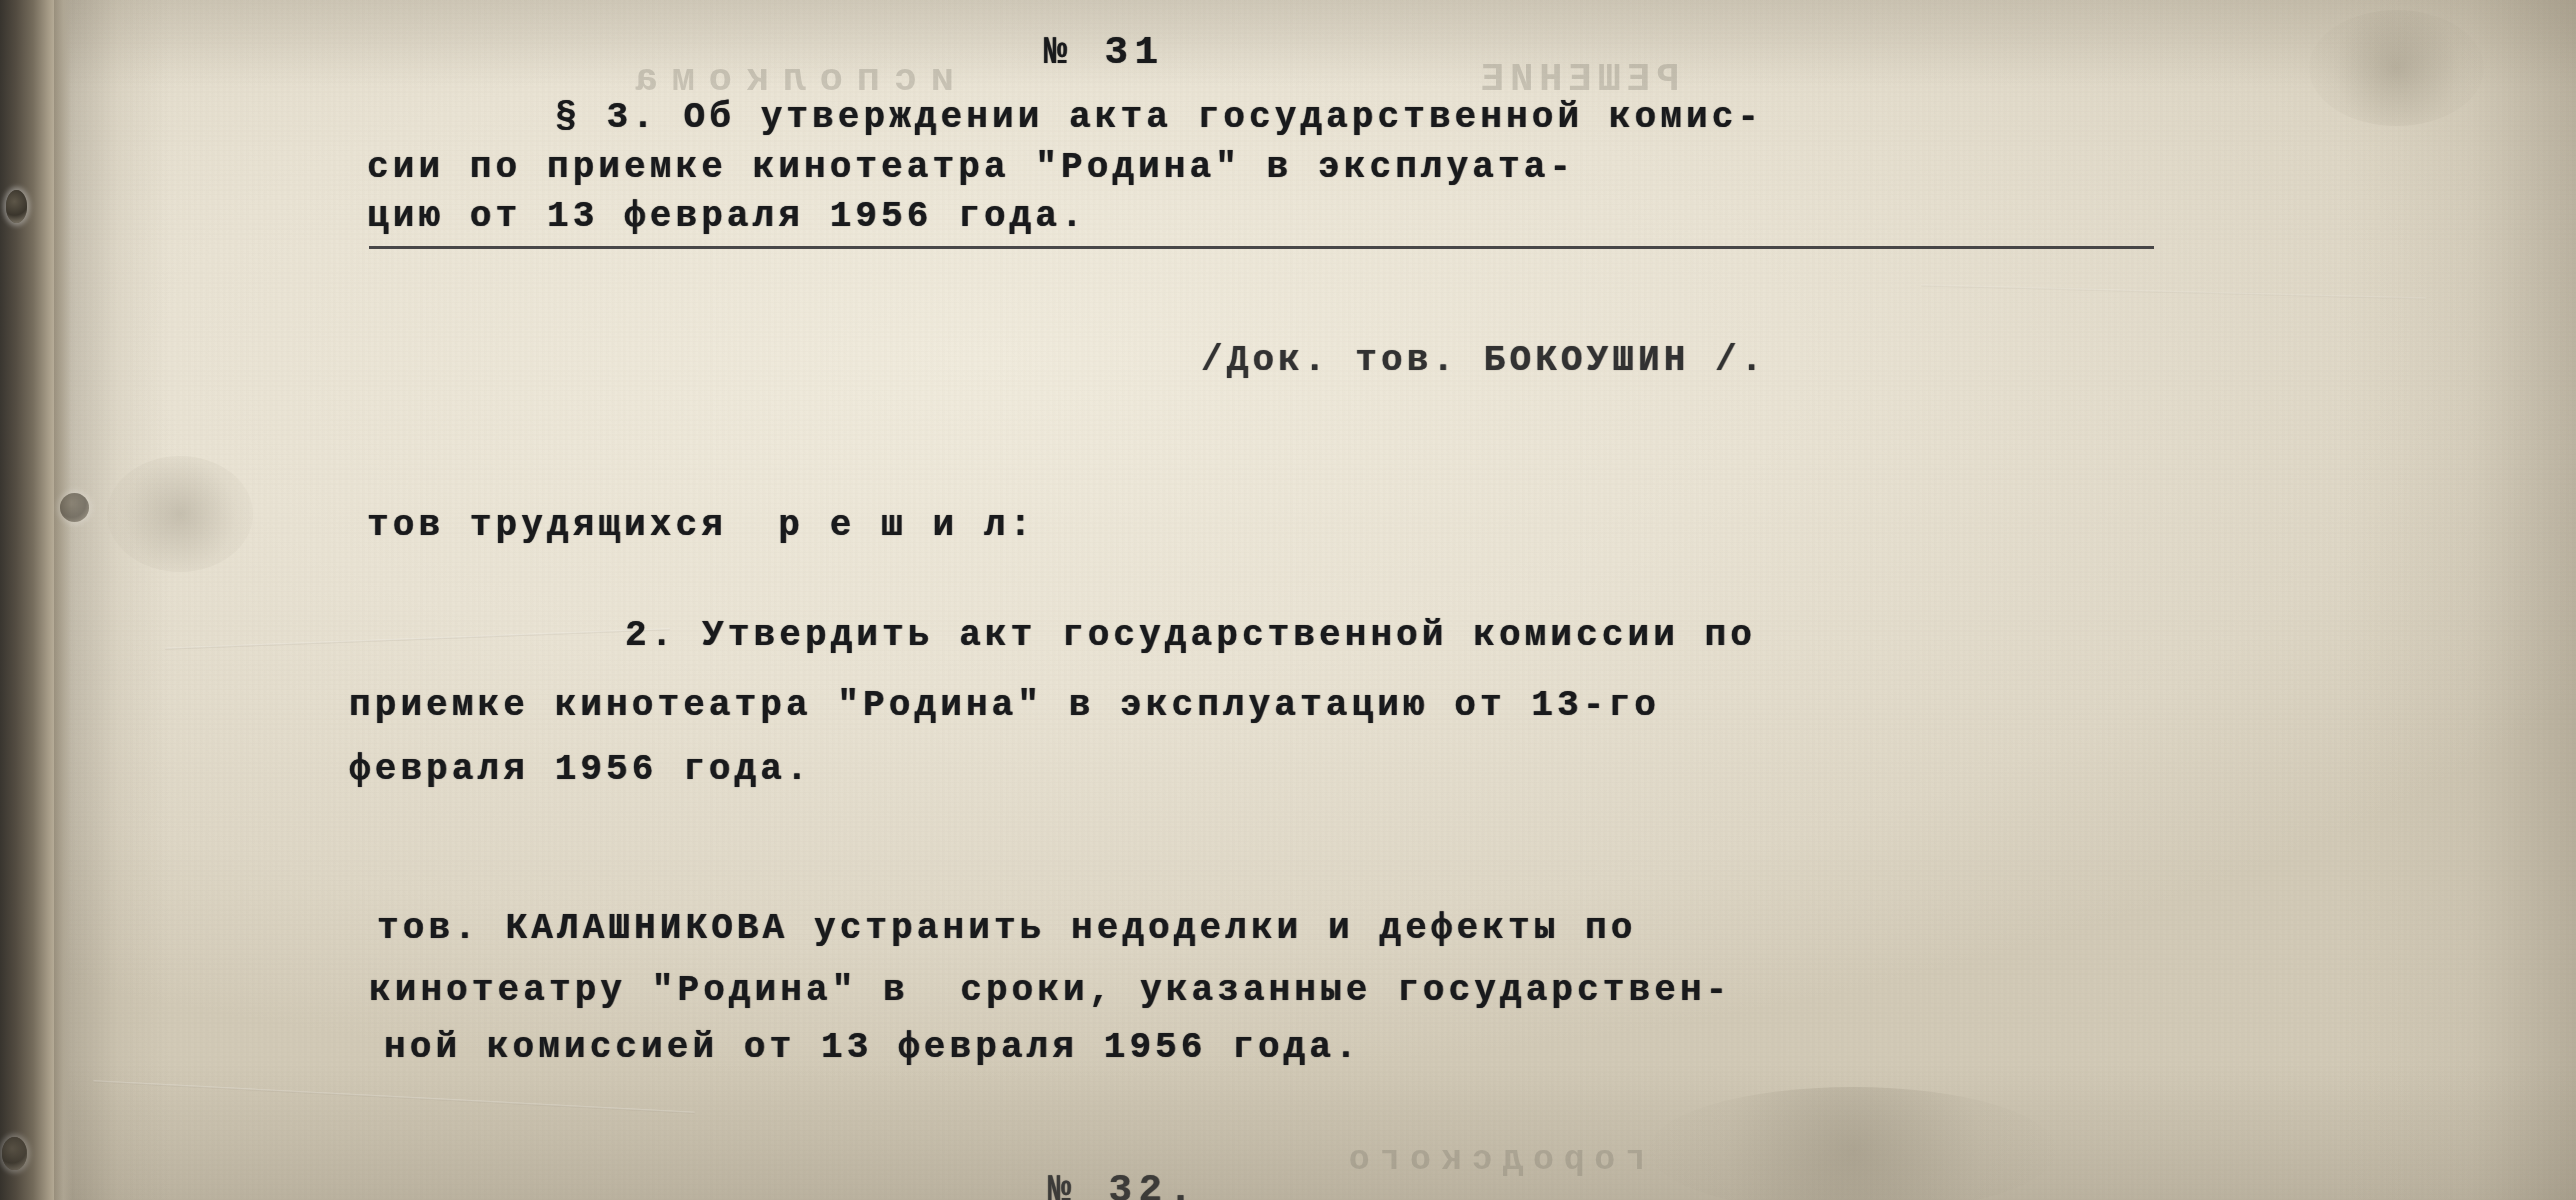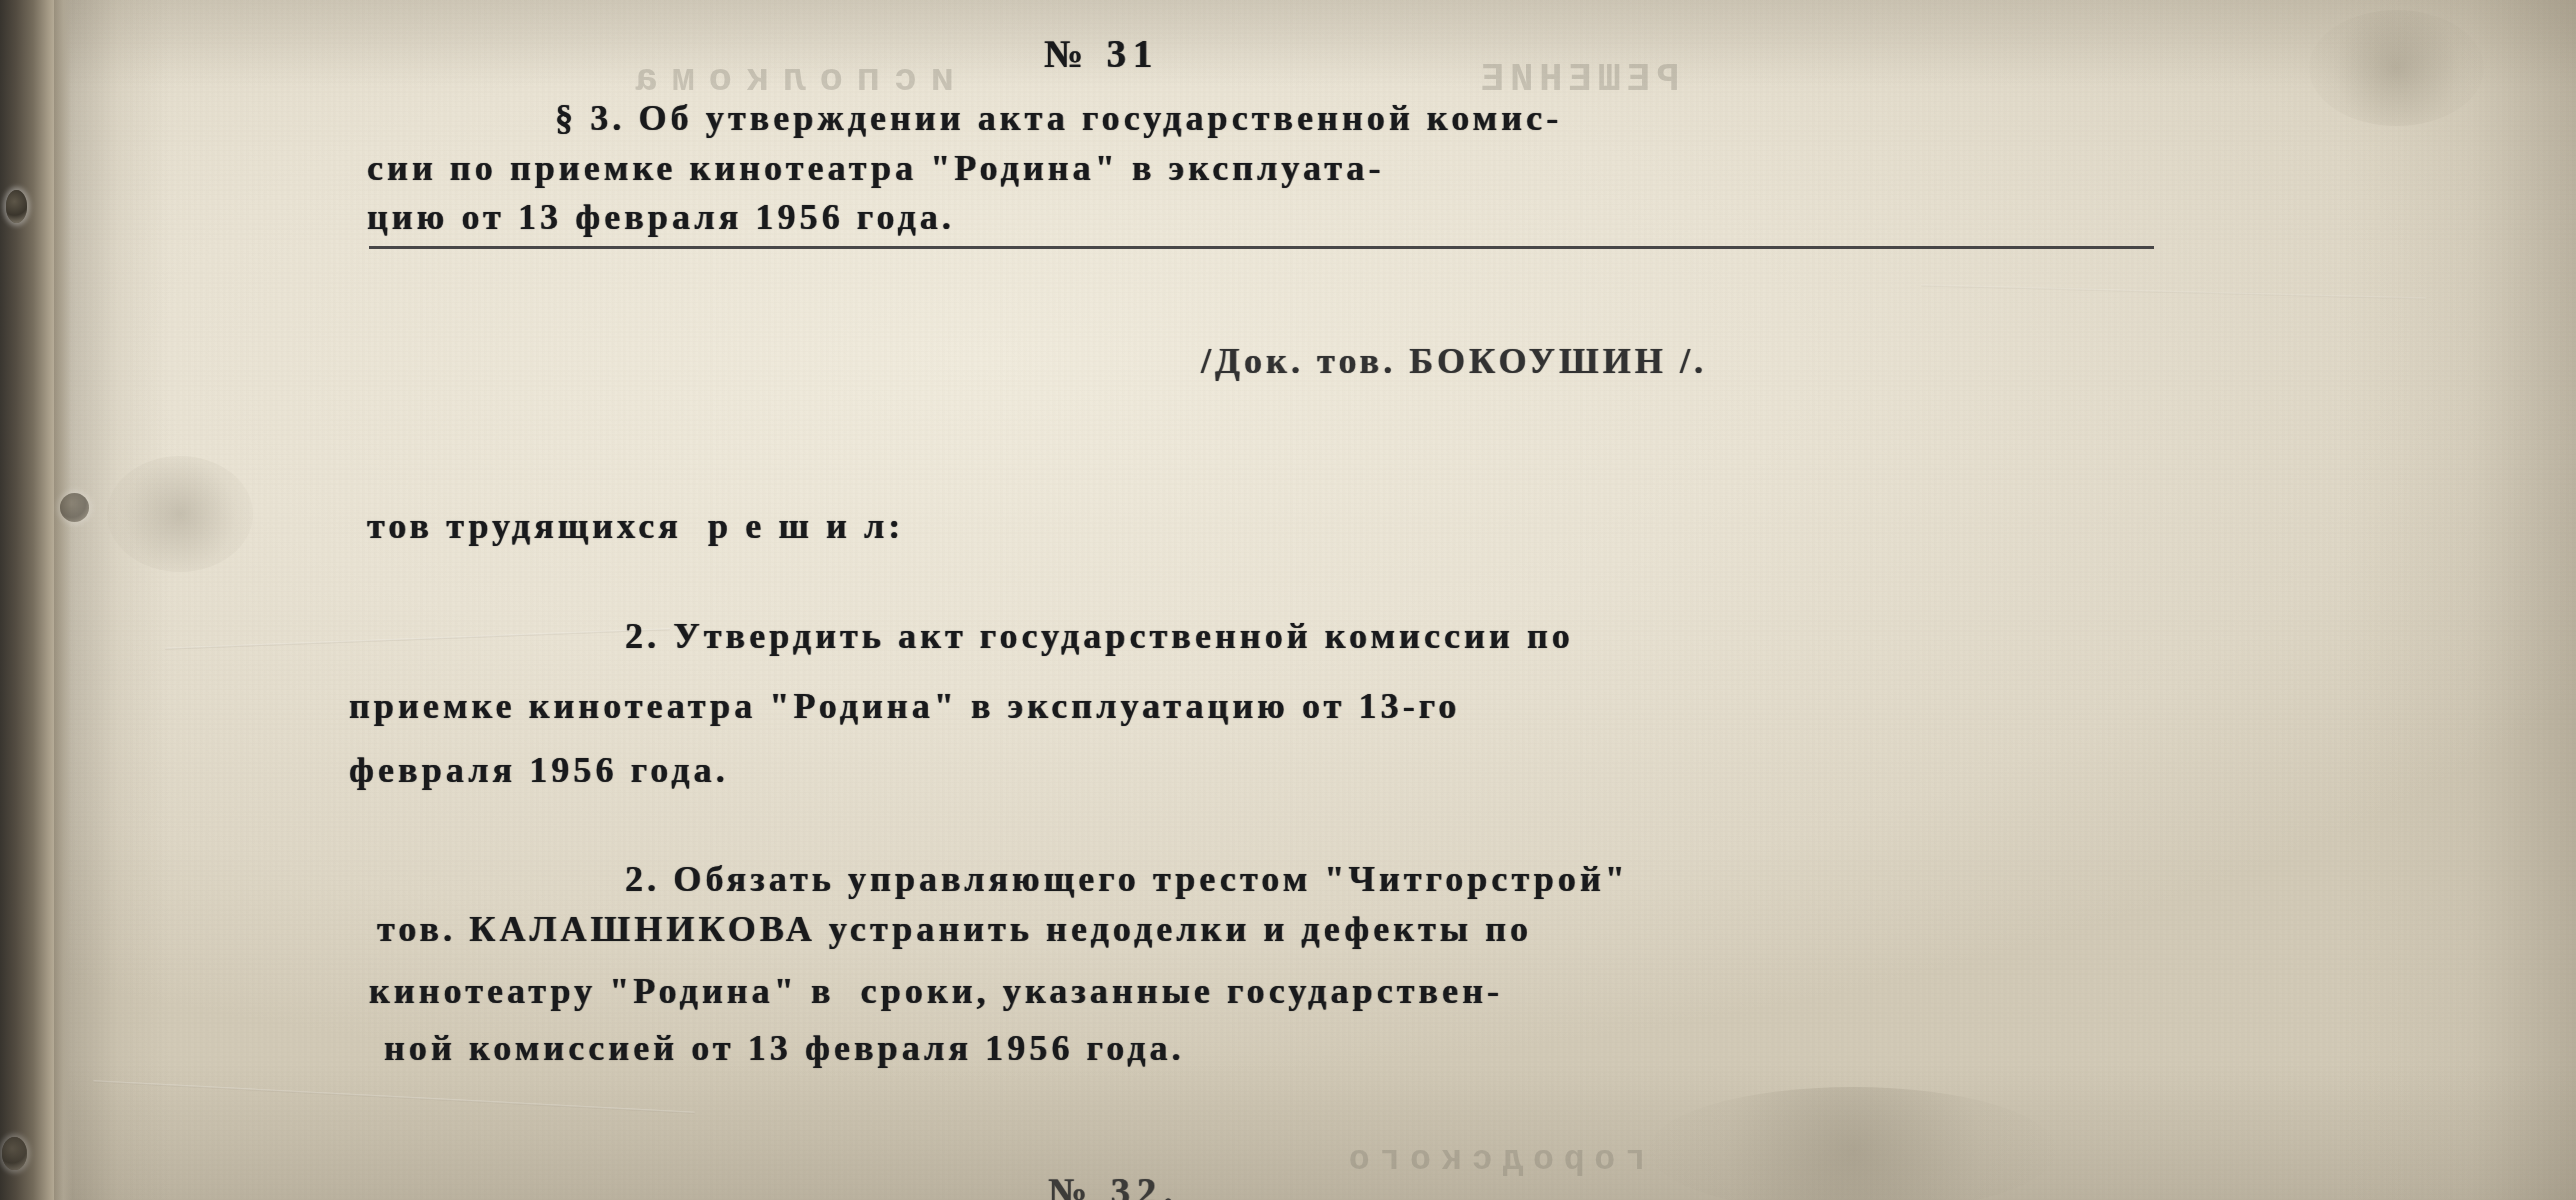--- a/index.html
+++ b/index.html
@@ -103,21 +103,21 @@
   
   .doc {
     position: absolute;
     inset: 0;
     color: #1c1c1e;
   }
 
   .line {
     position: absolute;
     white-space: pre;
-    font-family: Liberation Serif, serif;
+    font-family: Liberation Mono, monospace;
     font-weight: 700;
     color: #191a1c;
     text-shadow:
        0.6px 0.4px 0 rgba(40,40,44,.55),
       -0.5px 0.3px 0 rgba(60,58,54,.30),
        0 0 1.4px rgba(30,30,34,.45);
   }
 
   .sz-hdr   { font-size: 39px; letter-spacing: 6.8px; }
   .sz-body  { font-size: 36px; letter-spacing: 4.1px; }
@@ -178,21 +178,20 @@
     <div class="underline-rule" style="left:369px; top:246px; width:1785px;"></div>
 
     <div class="line sz-body faded" style="left:1201px; top:340px;">/Док. тов. БОКОУШИН /.</div>
 
     <div class="line sz-body" style="left:367px; top:505px;">тов трудящихся  р е ш и л:</div>
 
     <div class="line sz-body" style="left:625px; top:615px;">2. Утвердить акт государственной комиссии по</div>
     <div class="line sz-body" style="left:349px; top:685px;">приемке кинотеатра "Родина" в эксплуатацию от 13-го</div>
     <div class="line sz-body" style="left:349px; top:749px;">февраля 1956 года.</div>
 
-    <div class="line sz-body" style="left:625px; top:858px;">2. Обязать управляющего трестом "Читгорстрой"</div>
     <div class="line sz-body" style="left:369px; top:908px;margin-left:8px;">тов. КАЛАШНИКОВА устранить недоделки и дефекты по</div>
     <div class="line sz-body" style="left:369px; top:970px;">кинотеатру "Родина" в  сроки, указанные государствен-</div>
     <div class="line sz-body" style="left:384px; top:1027px;">ной комиссией от 13 февраля 1956 года.</div>
 
     <div class="line sz-hdr fadedmore" style="left:1048px; top:1125px;margin-top:44px;">№ 32.</div>
   </div>
 
 </div>
 
 

